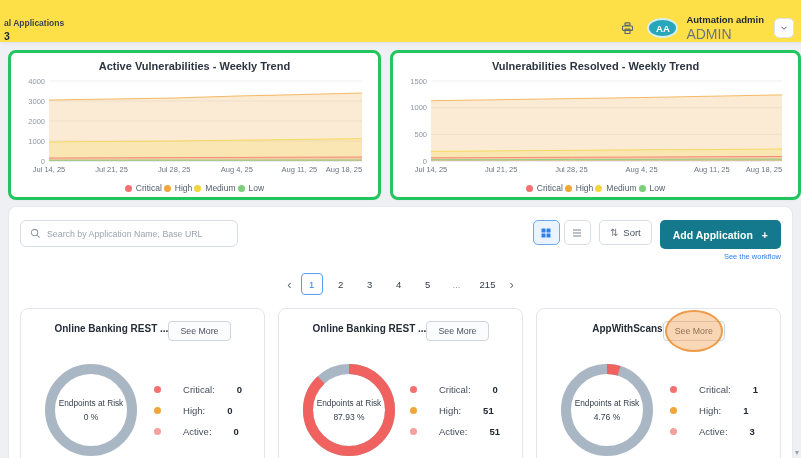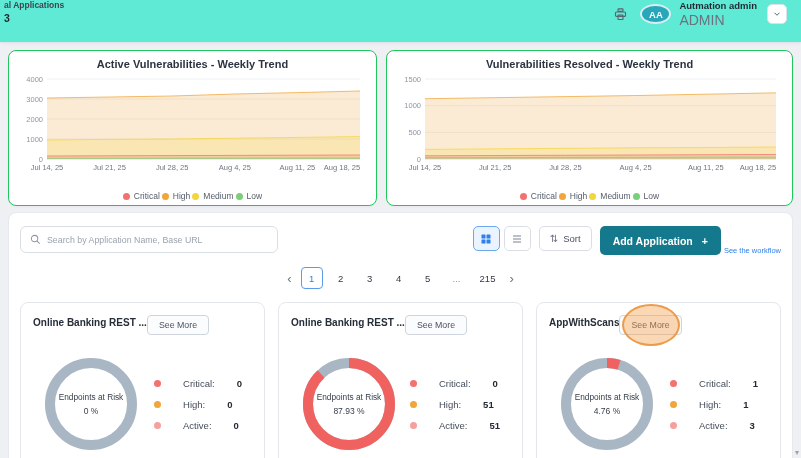--- a/index.html
+++ b/index.html
@@ -5,83 +5,83 @@
   *{box-sizing:border-box;margin:0;padding:0}
   html,body{width:801px;height:458px}
   body{
     font-family:"Liberation Sans",sans-serif;
     background:#eef0f3;
     overflow:hidden;
     display:flex;flex-direction:column;
     position:relative;
   }
   
-  .topbar{flex:0 0 42px;background:#5eead4;display:flex;align-items:flex-start;
-    padding:0 14px 0 4px;box-shadow:0 1px 3px rgba(0,0,0,.08);position:relative;z-index:2}
+  .topbar{flex:0 0 42px;background:#fde047;display:flex;align-items:flex-end;
+    padding:0 7px 0 4px;box-shadow:0 1px 3px rgba(0,0,0,.08);position:relative;z-index:2}
   .stats{display:flex;gap:34px}
   .stat-label{font-size:8.5px;font-weight:bold;color:#3c4450}
   .stat-value{font-size:10.5px;font-weight:bold;color:#1f2733;margin-top:2px}
   .user-area{margin-left:auto;display:flex;align-items:center;gap:10px}
   .icon-btn{width:24px;height:24px;display:flex;align-items:center;justify-content:center;
     color:#5b6472;background:none;border:none;cursor:pointer}
   .avatar{width:27px;height:16px;border-radius:50%;background:#29a7ba;color:#fff;
     font-size:9.5px;font-weight:bold;display:flex;align-items:center;justify-content:center;
     box-shadow:0 0 0 2px #d9eef2;cursor:pointer}
   .user-name{font-size:9.5px;font-weight:bold;color:#1f2733}
   .user-role{font-size:14px;color:#6b7280;margin-top:1px}
   .chev-btn{width:20px;height:20px;border:1px solid #dde2e8;border-radius:5px;background:#fff;
     display:flex;align-items:center;justify-content:center;color:#5b6472;cursor:pointer}
   
   .charts-row{display:flex;gap:9px;padding:8px 8px 6px}
-  .chart-card{background:#fff;border:1px solid #22c55e;border-radius:8px;
+  .chart-card{background:#fff;border:3px solid #22c55e;border-radius:8px;
     padding:7px 8px 4px;box-shadow:0 1px 2px rgba(0,0,0,.03)}
   .chart-card.c0{flex:0 0 369px}
   .chart-card.c1{flex:1}
   .chart-title{text-align:center;font-size:11px;font-weight:bold;color:#2b3440;margin-bottom:3px}
   .trend-plot{height:100px}
-  .legend{display:flex;justify-content:center;gap:2px;margin-top:18px}
+  .legend{display:flex;justify-content:center;gap:2px;margin-top:8px}
   .legend-item{display:flex;align-items:center;gap:4px;font-size:8.5px;color:#545d69}
   .dot{width:7px;height:7px;border-radius:50%;display:inline-block}
   
   .main-panel{flex:1;margin:0 8px;background:#fff;border:1px solid #e6e9ed;border-bottom:none;
     border-radius:8px 8px 0 0;padding:13px 11px;overflow:hidden;position:relative}
   .toolbar{display:flex;align-items:flex-start}
-  .search-box{display:flex;align-items:center;gap:6px;width:258px;height:27px;
+  .search-box{display:flex;align-items:center;gap:6px;width:218px;height:27px;
     border:1px solid #d9dee4;border-radius:6px;padding:0 9px;background:#fff}
   .search-box input{border:none;outline:none;flex:1;font-size:8.8px;color:#333;
     font-family:inherit;background:transparent}
   .search-box input::placeholder{color:#9aa3af}
   .toolbar-right{margin-left:auto;display:flex;gap:8px;align-items:flex-start}
   .view-toggle{display:flex;gap:4px}
   .vt{width:27px;height:25px;border:1px solid #d9dee4;background:#fff;border-radius:5px;
     display:flex;align-items:center;justify-content:center;cursor:pointer}
   .vt.active{border-color:#6aa9ee;background:#eaf3fe}
   .sort-btn{height:25px;border:1px solid #d9dee4;background:#fff;border-radius:5px;
     display:flex;align-items:center;gap:5px;padding:0 10px;font-size:9.5px;color:#4a5260;
     font-family:inherit;cursor:pointer}
   .sort-glyph{font-size:10px;color:#6b7482}
-  .add-wrap{display:flex;flex-direction:row;align-items:flex-end;gap:3px}
+  .add-wrap{display:flex;flex-direction:column;align-items:flex-end;gap:3px}
   .add-btn{height:29px;background:var(--teal,#15798d);color:#fff;border:none;border-radius:5px;
     font-size:10.5px;font-weight:bold;display:flex;align-items:center;gap:9px;padding:0 13px;
     font-family:inherit;cursor:pointer}
   .workflow-link{font-size:7.5px;color:var(--blue,#2f80ed);cursor:pointer;text-decoration:none}
   
   .pagination{display:flex;justify-content:center;align-items:center;gap:7px;margin-top:12px}
   .page{min-width:22px;height:22px;padding:0 4px;display:flex;align-items:center;justify-content:center;
     font-size:9.5px;color:#333a45;border-radius:4px;border:1px solid transparent;background:none;
     font-family:inherit;cursor:pointer}
   .page.current{border-color:#5b9bec;color:var(--blue,#2f80ed)}
   .page.ellipsis{color:#8a93a0;cursor:default}
   .page-arrow{border:none;background:none;color:#6b7482;font-size:13px;cursor:pointer;
     display:flex;align-items:center;padding:0 2px}
   
   .cards-row{display:flex;gap:13px;margin-top:13px}
   .app-card{flex:1;border:1px solid #e3e7ec;border-radius:8px;background:#fff;
     padding:11px 12px;height:210px;box-shadow:0 1px 2px rgba(0,0,0,.02)}
-  .card-head{display:flex;align-items:flex-start;justify-content:flex-start}
+  .card-head{display:flex;align-items:flex-start;justify-content:center}
   .card-title{font-size:10px;font-weight:bold;color:#252d38;padding-top:3px}
   .see-wrap{position:relative}
   .see-more{font-size:8.8px;color:#4a5260;border:1px solid #cfd5dc;background:#fbfcfd;
     border-radius:4px;padding:4px 11px;font-family:inherit;cursor:pointer}
   .annotation{position:absolute;left:50%;top:50%;transform:translate(-50%,-50%);
     width:58px;height:42px;border-radius:50%;background:rgba(245,158,69,.40);
     border:2px solid rgba(233,140,47,.8);pointer-events:none}
   .card-body{display:flex;align-items:center;margin-top:17px;justify-content:space-between;padding:0 6px}
   .donut{position:relative;width:104px;height:104px}
   .donut-center{position:absolute;inset:0;display:flex;flex-direction:column;

